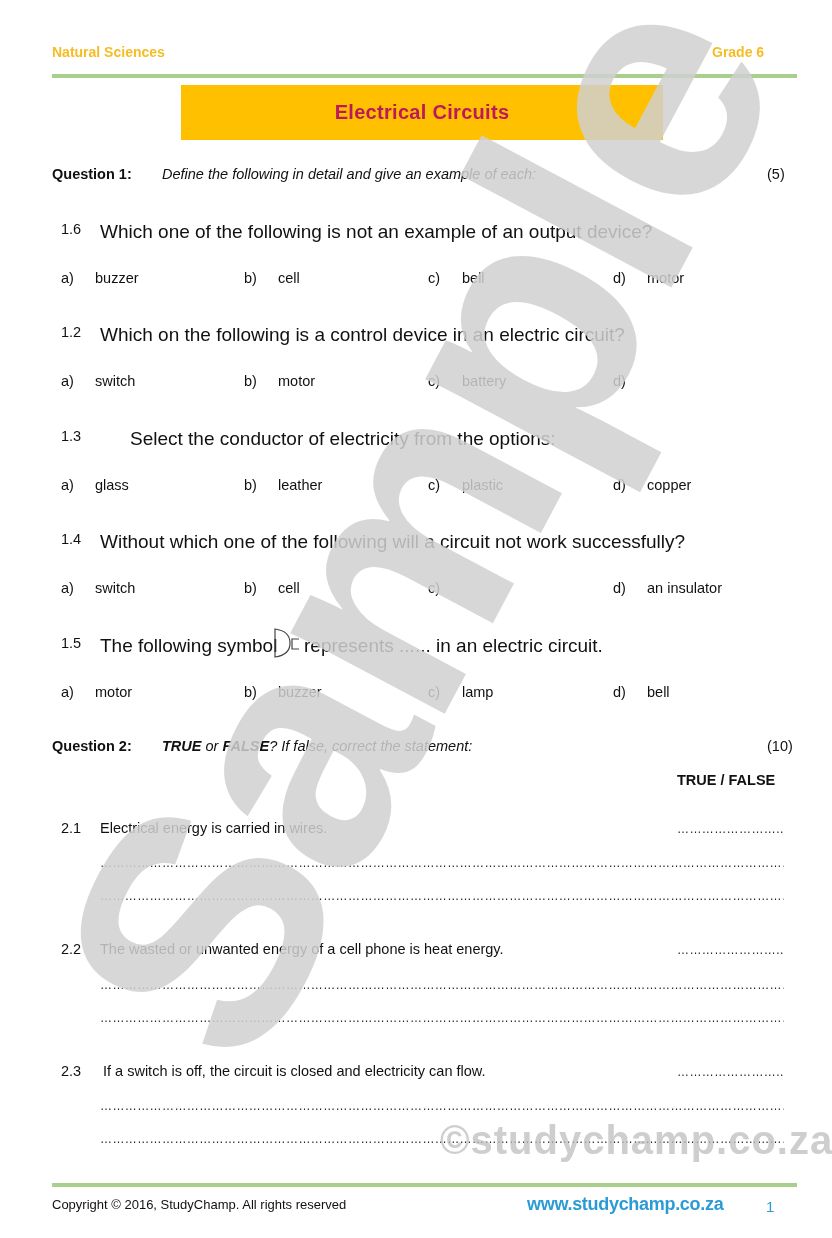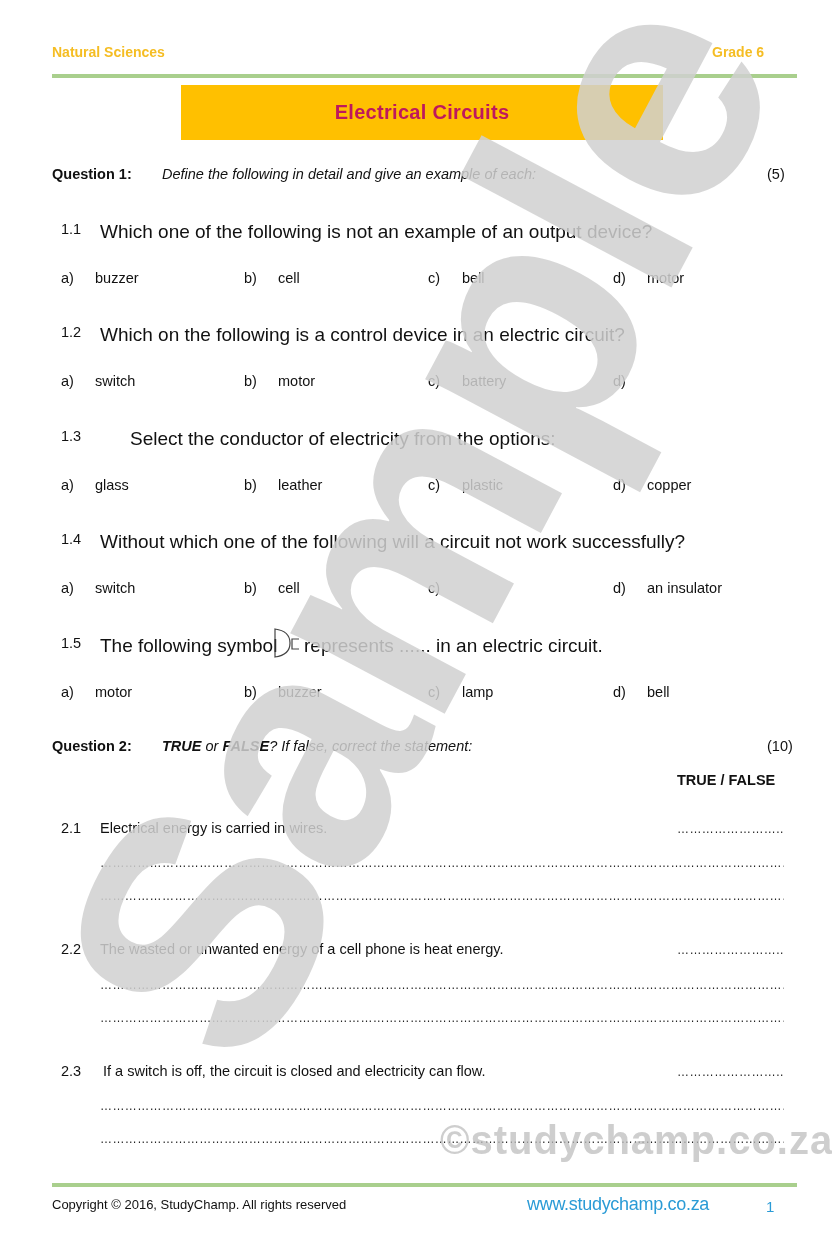--- a/index.html
+++ b/index.html
@@ -16,41 +16,41 @@
   .qhead i { font-style:italic; }
   .num { font-size:14.5px; }
   .qtext { font-size:19px; font-weight:normal; }
   .opt { font-size:14.5px; }
   .opt .lbl { display:inline-block; width:34px; }
   .stmt { font-size:14.5px; }
   .dots { font-size:12px; letter-spacing:0.4px; color:#222; white-space:nowrap; overflow:hidden; }
   .marks { font-size:14.5px; }
   .tf { font-size:14.5px; font-weight:bold; }
   .foot { font-size:13px; }
-  .url { font-size:18px; font-weight:normal; color:#2a9bd6; letter-spacing:-0.3px; }
+  .url { font-size:18px; font-weight:bold; color:#2a9bd6; letter-spacing:-0.3px; }
   .pg { font-size:15px; color:#2a9bd6; }
   .wm { pointer-events:none; }
   .wm-text { font-size:40px; font-weight:bold; color:rgba(190,190,190,0.75); letter-spacing:1px; }
 </style>
 </head>
 <body>
 
 <div class="abs hdr" style="left:52px;">Natural Sciences</div>
 <div class="abs hdr" style="left:712px;">Grade 6</div>
 <div class="abs rule" style="top:74px;"></div>
 
 <div class="abs titlebox">
   <span>Electrical Circuits</span>
 </div>
 
 <div class="abs qhead" style="left:52px; top:166px;"><b>Question 1:</b></div>
 <div class="abs qhead" style="left:162px; top:166px;"><i>Define the following in detail and give an example of each:</i></div>
 <div class="abs marks" style="left:767px; top:166px;">(5)</div>
 
-<div class="abs num" style="left:61px; top:221px;">1.1</div>
+<div class="abs num" style="left:61px; top:221px;">1.6</div>
 <div class="abs qtext" style="left:100px; top:221px;">Which one of the following is not an example of an output device?</div>
 <div class="abs opt" style="left:61px; top:270px;"><span class="lbl">a)</span><span>buzzer</span></div>
 <div class="abs opt" style="left:244px; top:270px;"><span class="lbl">b)</span><span>cell</span></div>
 <div class="abs opt" style="left:428px; top:270px;"><span class="lbl">c)</span><span>bell</span></div>
 <div class="abs opt" style="left:613px; top:270px;"><span class="lbl">d)</span><span>motor</span></div>
 
 <div class="abs num" style="left:61px; top:324px;">1.2</div>
 <div class="abs qtext" style="left:100px; top:324px;">Which on the following is a control device in an electric circuit?</div>
 <div class="abs opt" style="left:61px; top:373px;"><span class="lbl">a)</span><span>switch</span></div>
 <div class="abs opt" style="left:244px; top:373px;"><span class="lbl">b)</span><span>motor</span></div>

